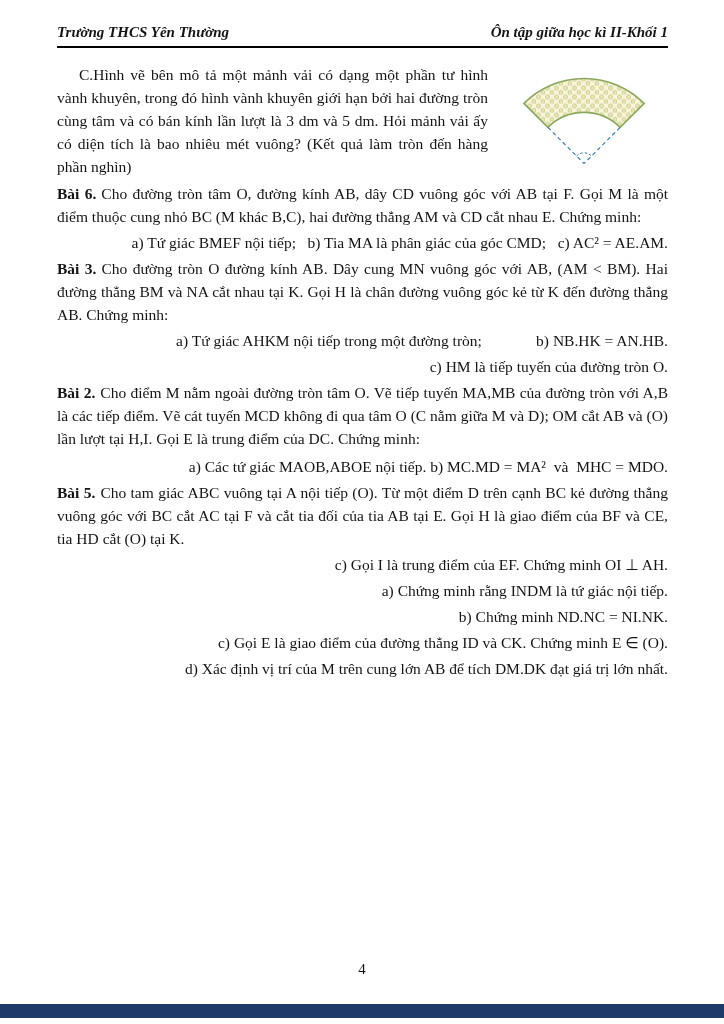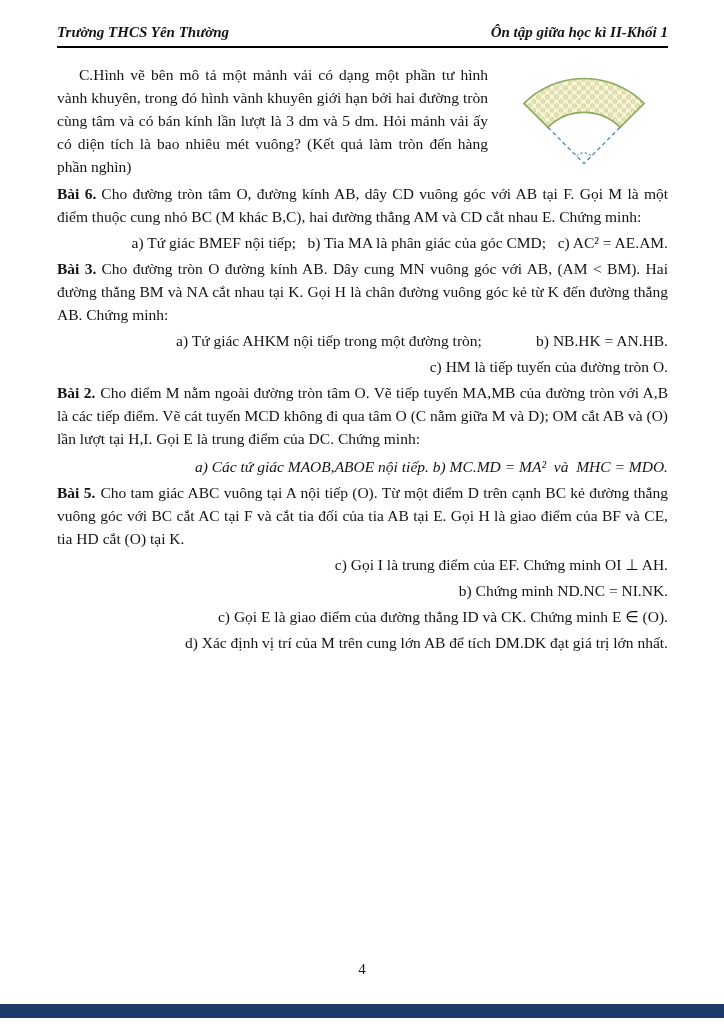--- a/index.html
+++ b/index.html
@@ -19,21 +19,21 @@
     font-weight:bold; font-style:italic;
     font-size:15px;
     padding-bottom:5px;
     border-bottom:2px solid #000;
   }
   main { margin-top:15px; font-size:15.5px; line-height:23px; }
   .para { text-align:justify; margin-top:3px; }
   .intro { text-indent:22px; }
   .plabel { font-weight:bold; margin-right:5px; }
   .pline { margin-top:3px; white-space:pre-wrap;text-align:right; }
-  .mline { margin-top:5px;font-style:italic; }
+  .mline { margin-top:5px; }
   .fig {
     float:right;
     width:168px; height:110px;
     margin:2px 0 4px 12px;
   }
   .fig svg { display:block; }
   .clearfix::after { content:""; display:block; clear:both; }
   .pagenum {
     position:absolute; left:0; bottom:46px;
     width:724px; text-align:center;
@@ -91,20 +91,21 @@
     <p class="para">
       <b class="plabel">Bài 2.</b><span>Cho điểm M nằm ngoài đường tròn tâm O. Vẽ tiếp tuyến MA,MB của đường tròn với A,B là các tiếp điểm. Vẽ cát tuyến MCD không đi qua tâm O (C nằm giữa M và D); OM cắt AB và (O) lần lượt tại H,I. Gọi E là trung điểm của DC. Chứng minh:</span>
     </p>
     <div class="pline mline">a) Các tứ giác MAOB,ABOE nội tiếp. b) MC.MD = MA²  và  MHC = MDO.</div>
 
     <p class="para">
       <b class="plabel">Bài 5.</b><span>Cho tam giác ABC vuông tại A nội tiếp (O). Từ một điểm D trên cạnh BC kẻ đường thẳng vuông góc với BC cắt AC tại F và cắt tia đối của tia AB tại E. Gọi H là giao điểm của BF và CE, tia HD cắt (O) tại K.</span>
     </p>
     <div class="pline">c) Gọi I là trung điểm của EF. Chứng minh OI ⊥ AH.</div>
 
+    <div class="pline">a) Chứng minh rằng INDM là tứ giác nội tiếp.</div>
     <div class="pline">b) Chứng minh ND.NC = NI.NK.</div>
     <div class="pline">c) Gọi E là giao điểm của đường thẳng ID và CK. Chứng minh E ∈ (O).</div>
     <div class="pline">d) Xác định vị trí của M trên cung lớn AB để tích DM.DK đạt giá trị lớn nhất.</div>
 
   </main>
 
   <div class="pagenum">4</div>
   <div class="botbar"></div>
 
 </div>

